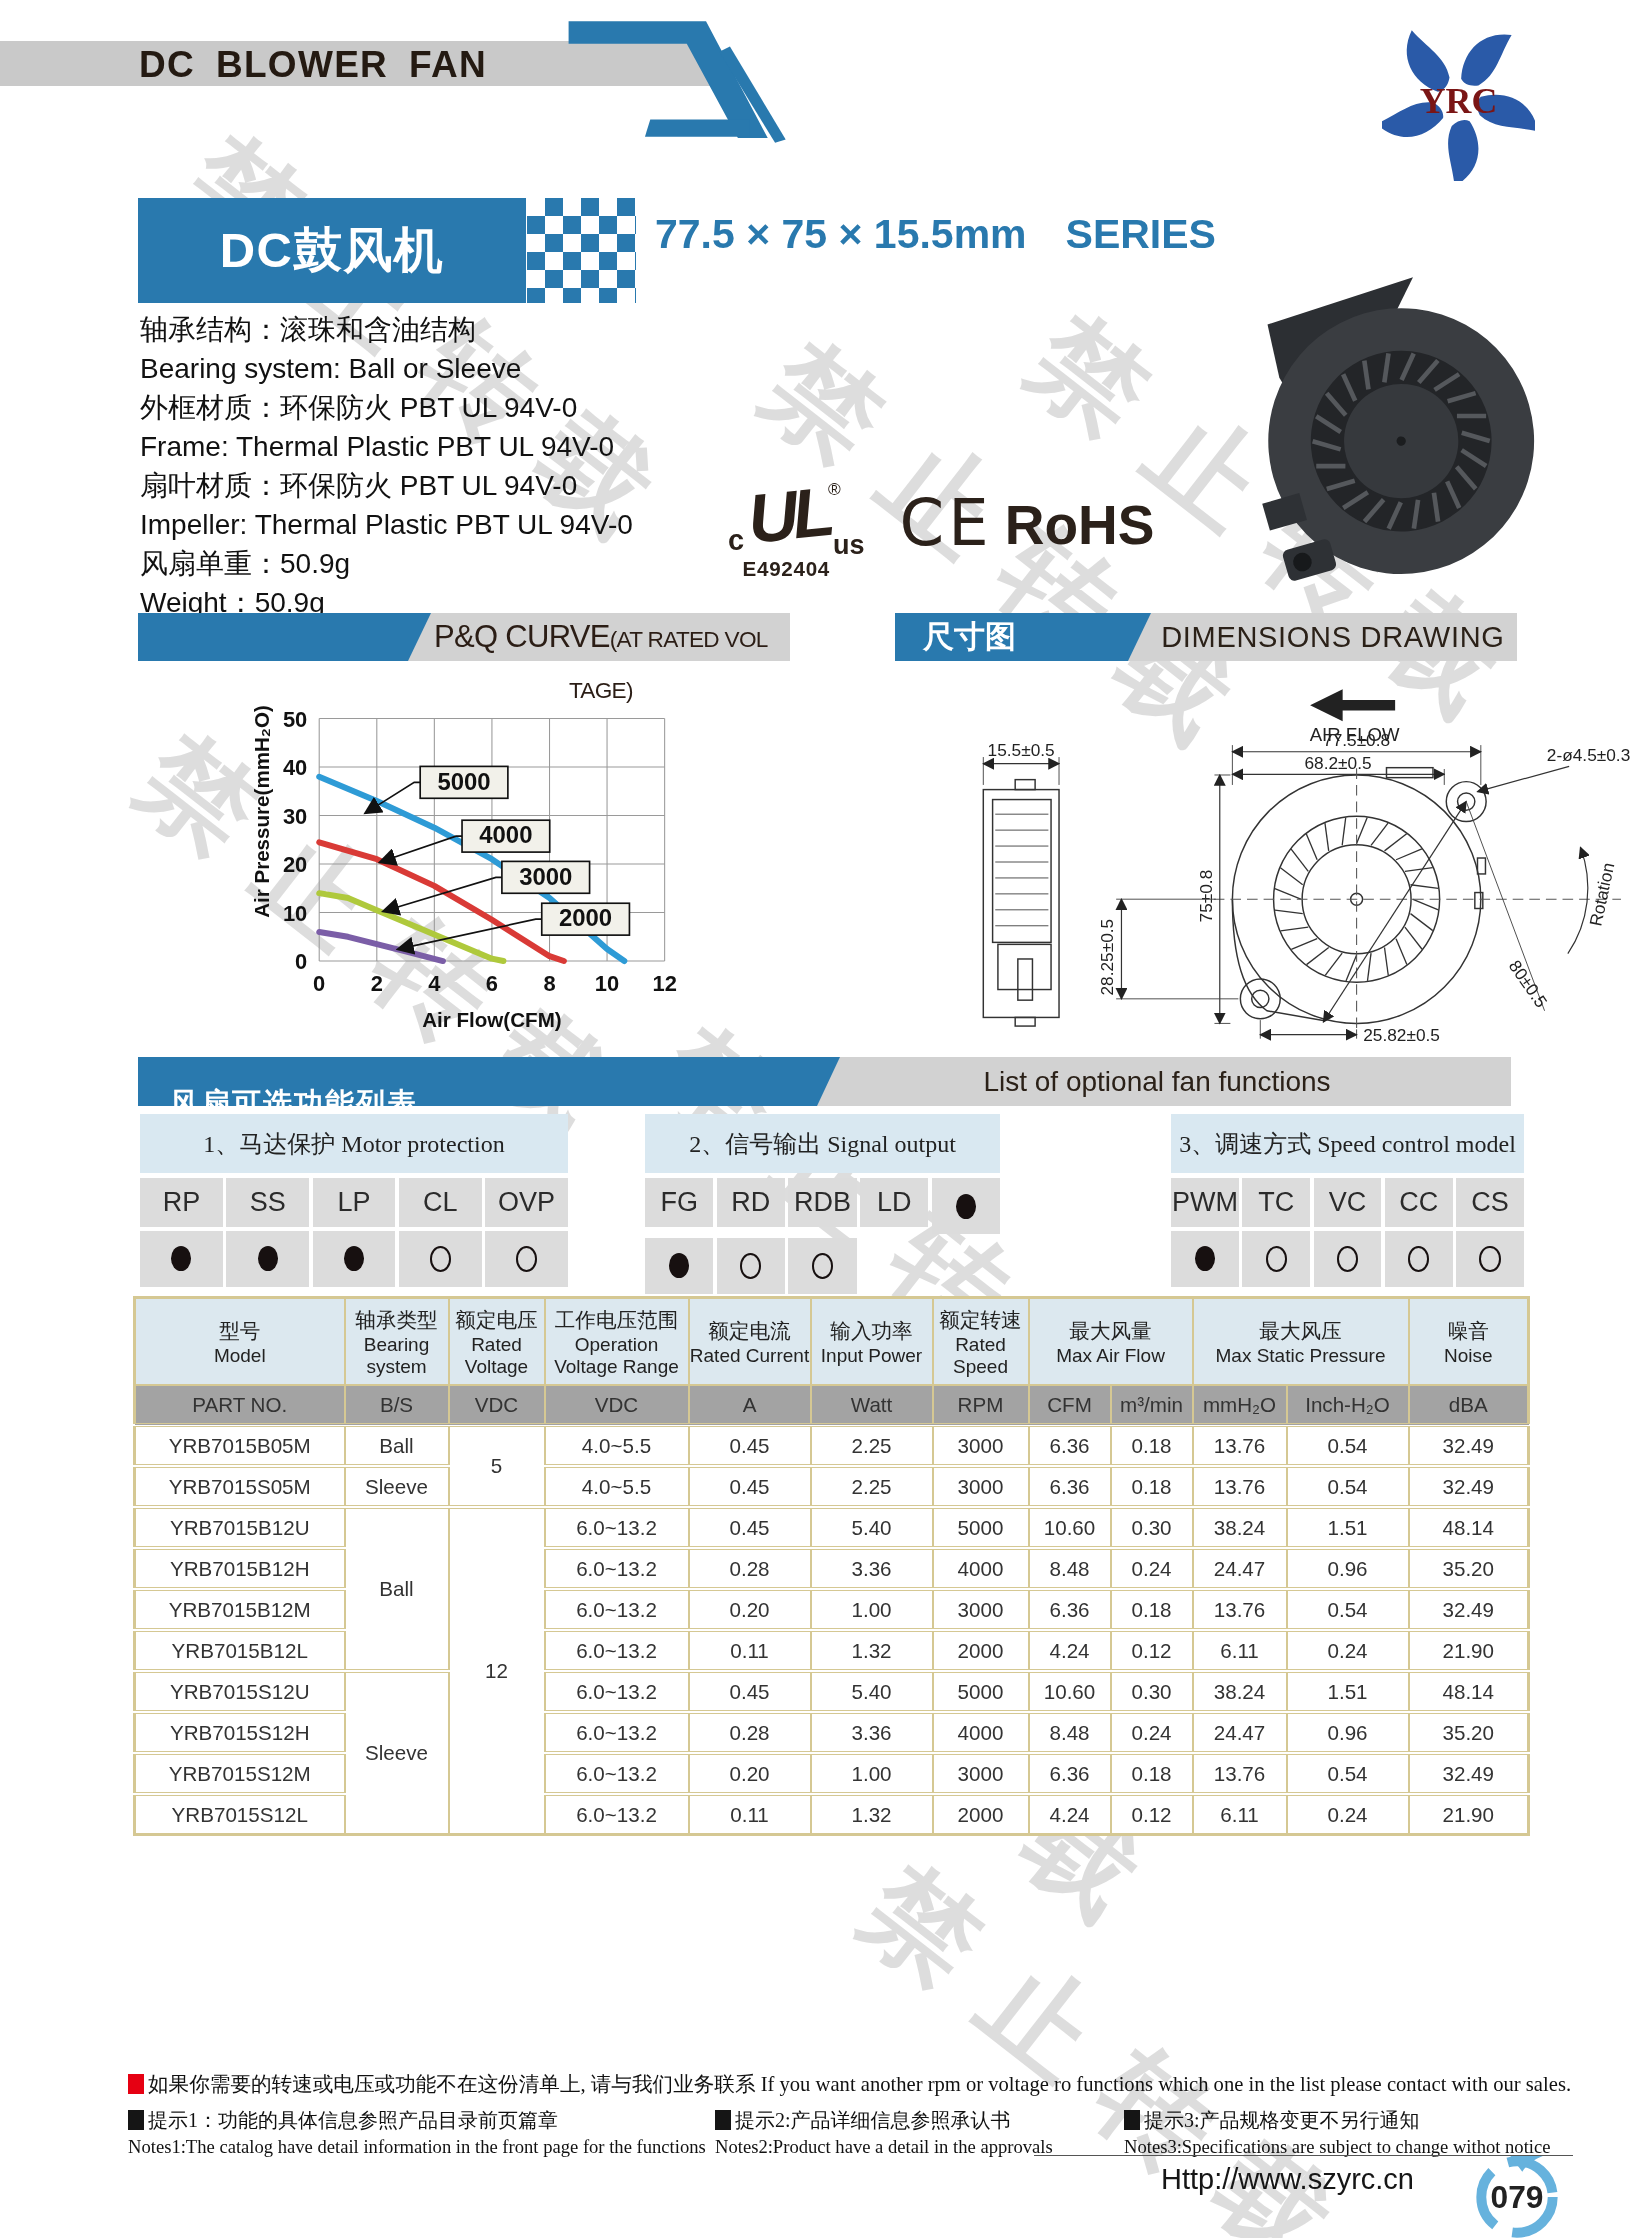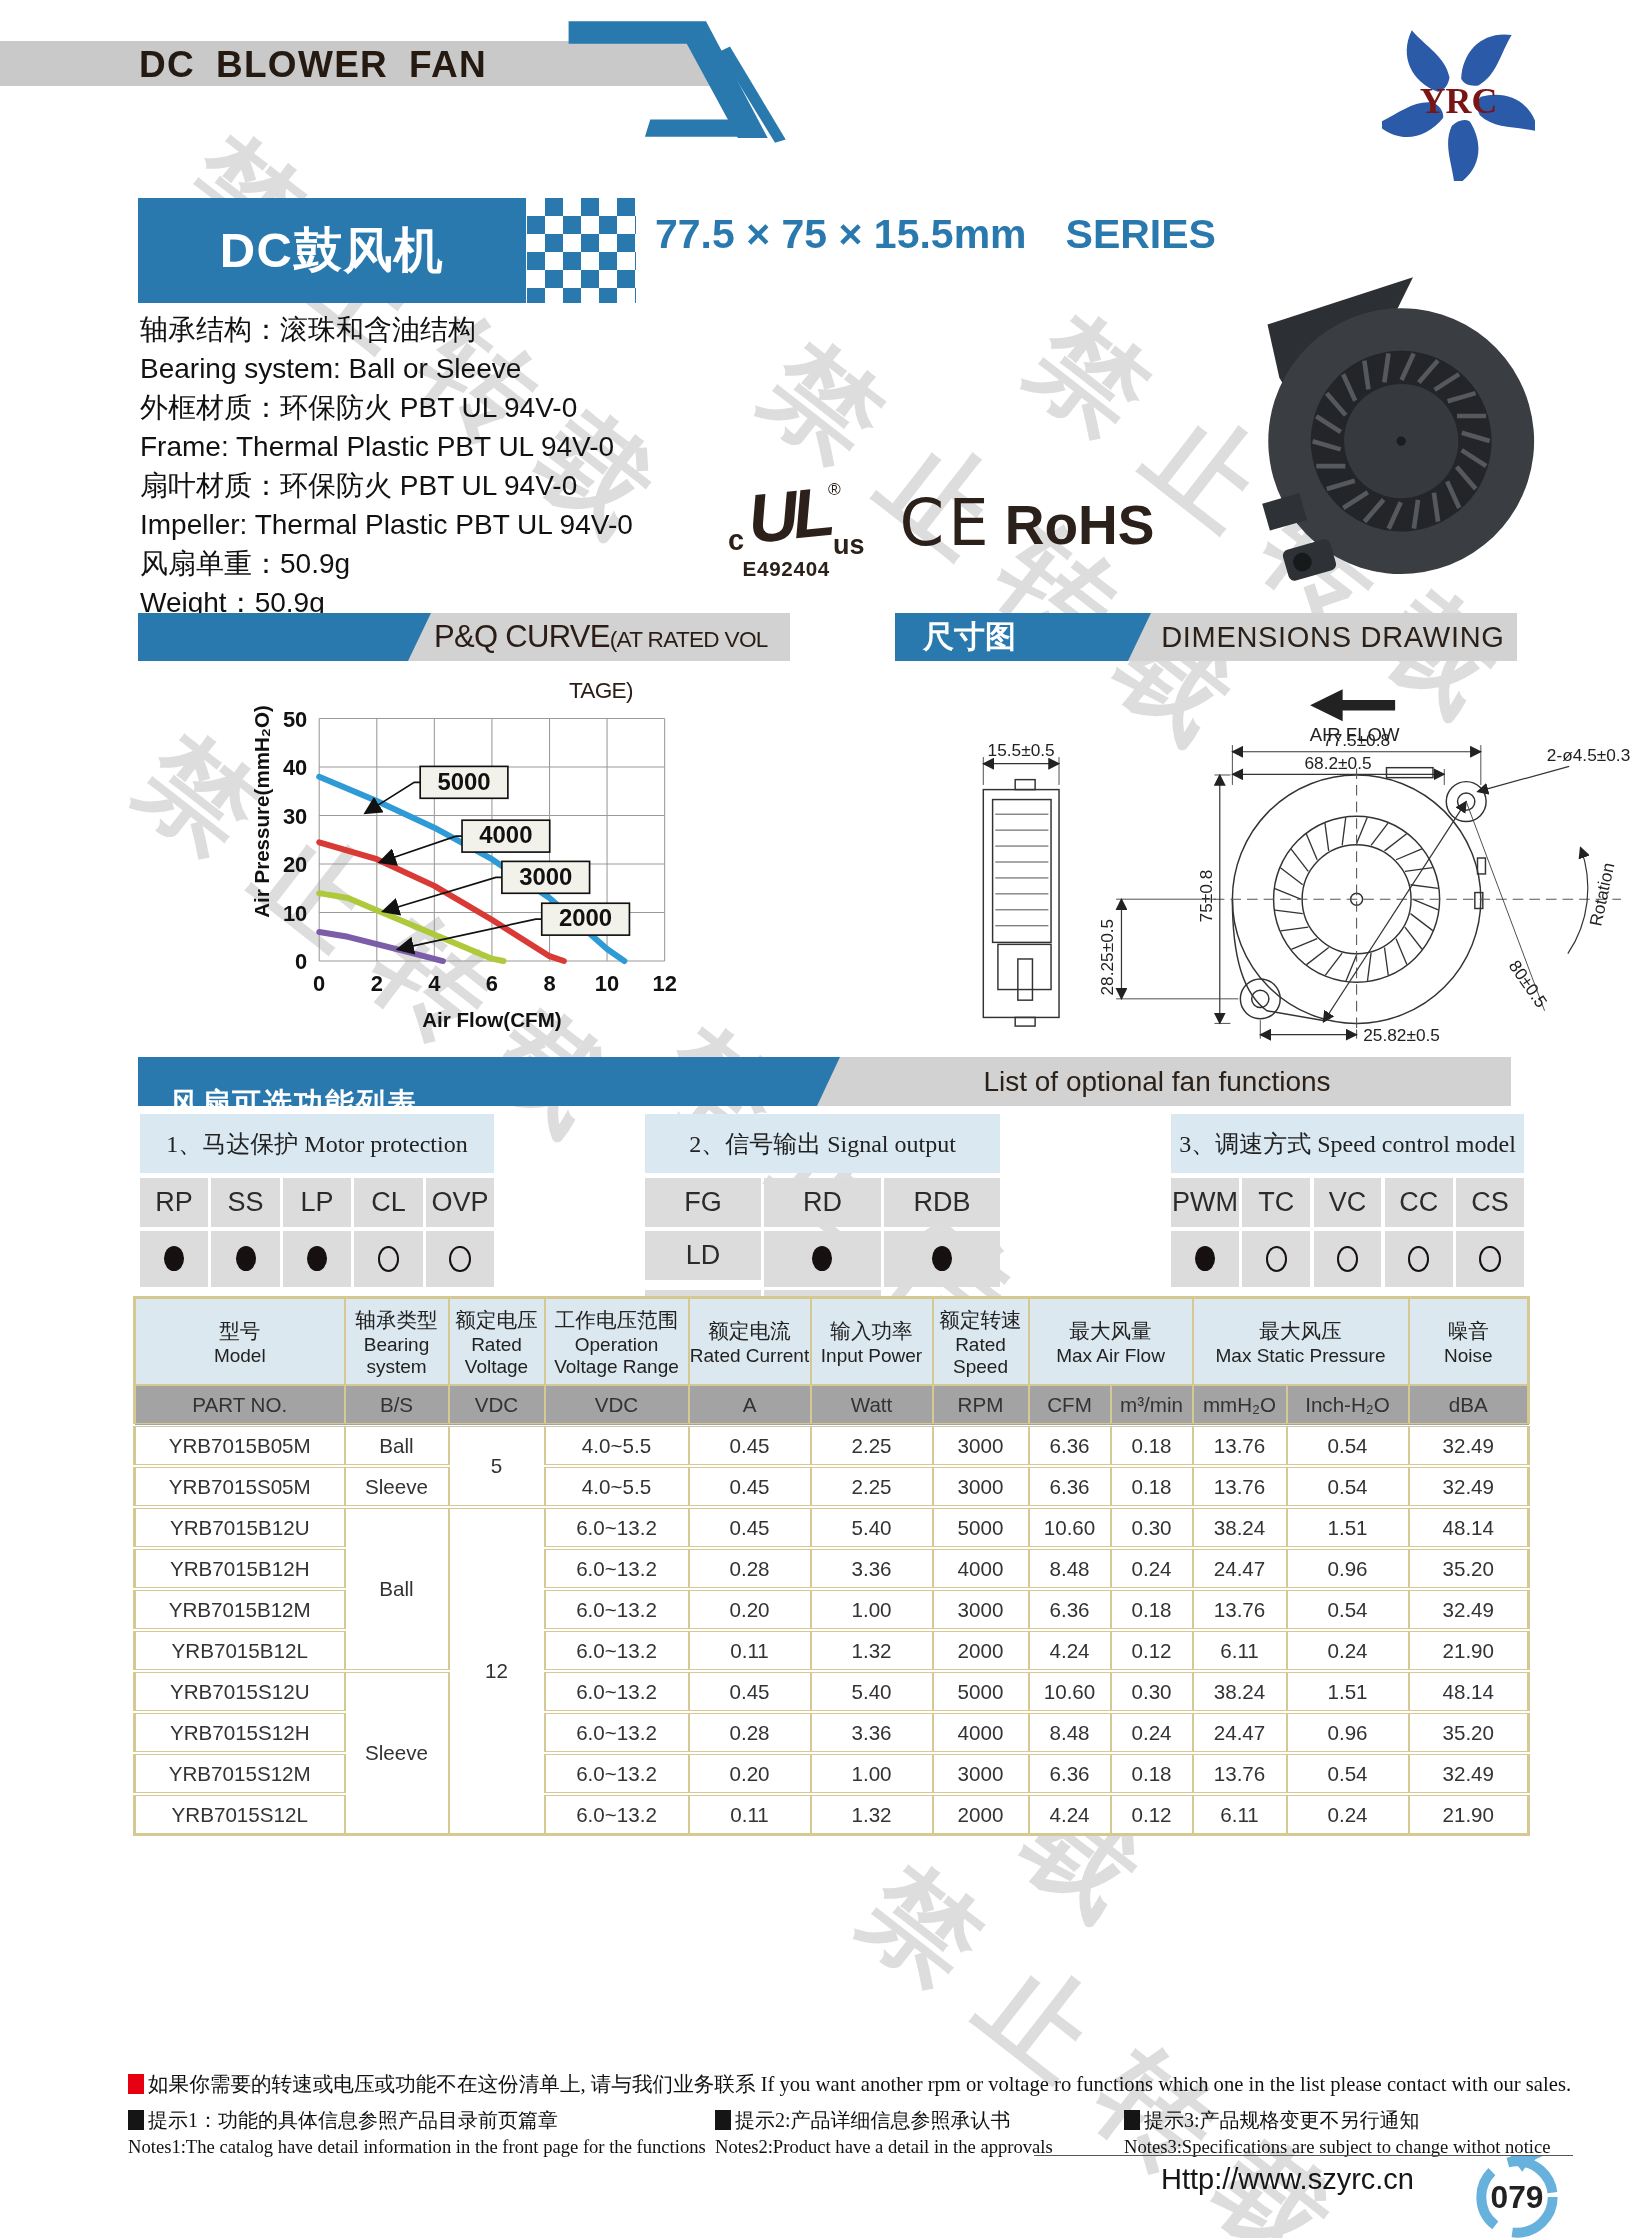--- a/index.html
+++ b/index.html
@@ -392,21 +392,21 @@
     <path d="M928,412 A176,176 0 0 0 947,252" class="dim" marker-end="url(#da)"></path>
     <text transform="translate(978,372) rotate(-78)" class="dt">Rotation</text>
   </svg>
 
   <div class="bar bar-fn">
     <div class="blue"></div>
     <div class="fn-cn">风扇可选功能列表</div>
     <div class="fn-en">List of optional fan functions</div>
   </div>
 
-  <div class="grp" style="left:140px;top:1114px;width:354px;">
+  <div class="grp" style="left:140px;top:1114px;width:428px;">
     <div class="grp-hd">1、马达保护 Motor protection</div>
     <div class="grp-grid" style="grid-template-columns:repeat(5,1fr);">
       <div class="grp-cell">RP</div>
       <div class="grp-cell">SS</div>
       <div class="grp-cell">LP</div>
       <div class="grp-cell">CL</div>
       <div class="grp-cell">OVP</div>
       <div class="grp-dotc">
           <span class="dot filled"></span>
         </div>
@@ -420,21 +420,21 @@
           <span class="dot open"></span>
         </div>
       <div class="grp-dotc">
           <span class="dot open"></span>
         </div>
     </div>
   </div>
 
   <div class="grp" style="left:645px;top:1114px;width:355px;">
     <div class="grp-hd">2、信号输出 Signal output</div>
-    <div class="grp-grid" style="grid-template-columns:repeat(3,1fr);">
+    <div class="grp-grid" style="grid-template-columns:repeat(5,1fr);">
       <div class="grp-cell">FG</div>
       <div class="grp-cell">RD</div>
       <div class="grp-cell">RDB</div>
       <div class="grp-cell">LD</div>
       <div class="grp-dotc">
           <span class="dot filled"></span>
         </div>
       <div class="grp-dotc">
           <span class="dot filled"></span>
         </div>

